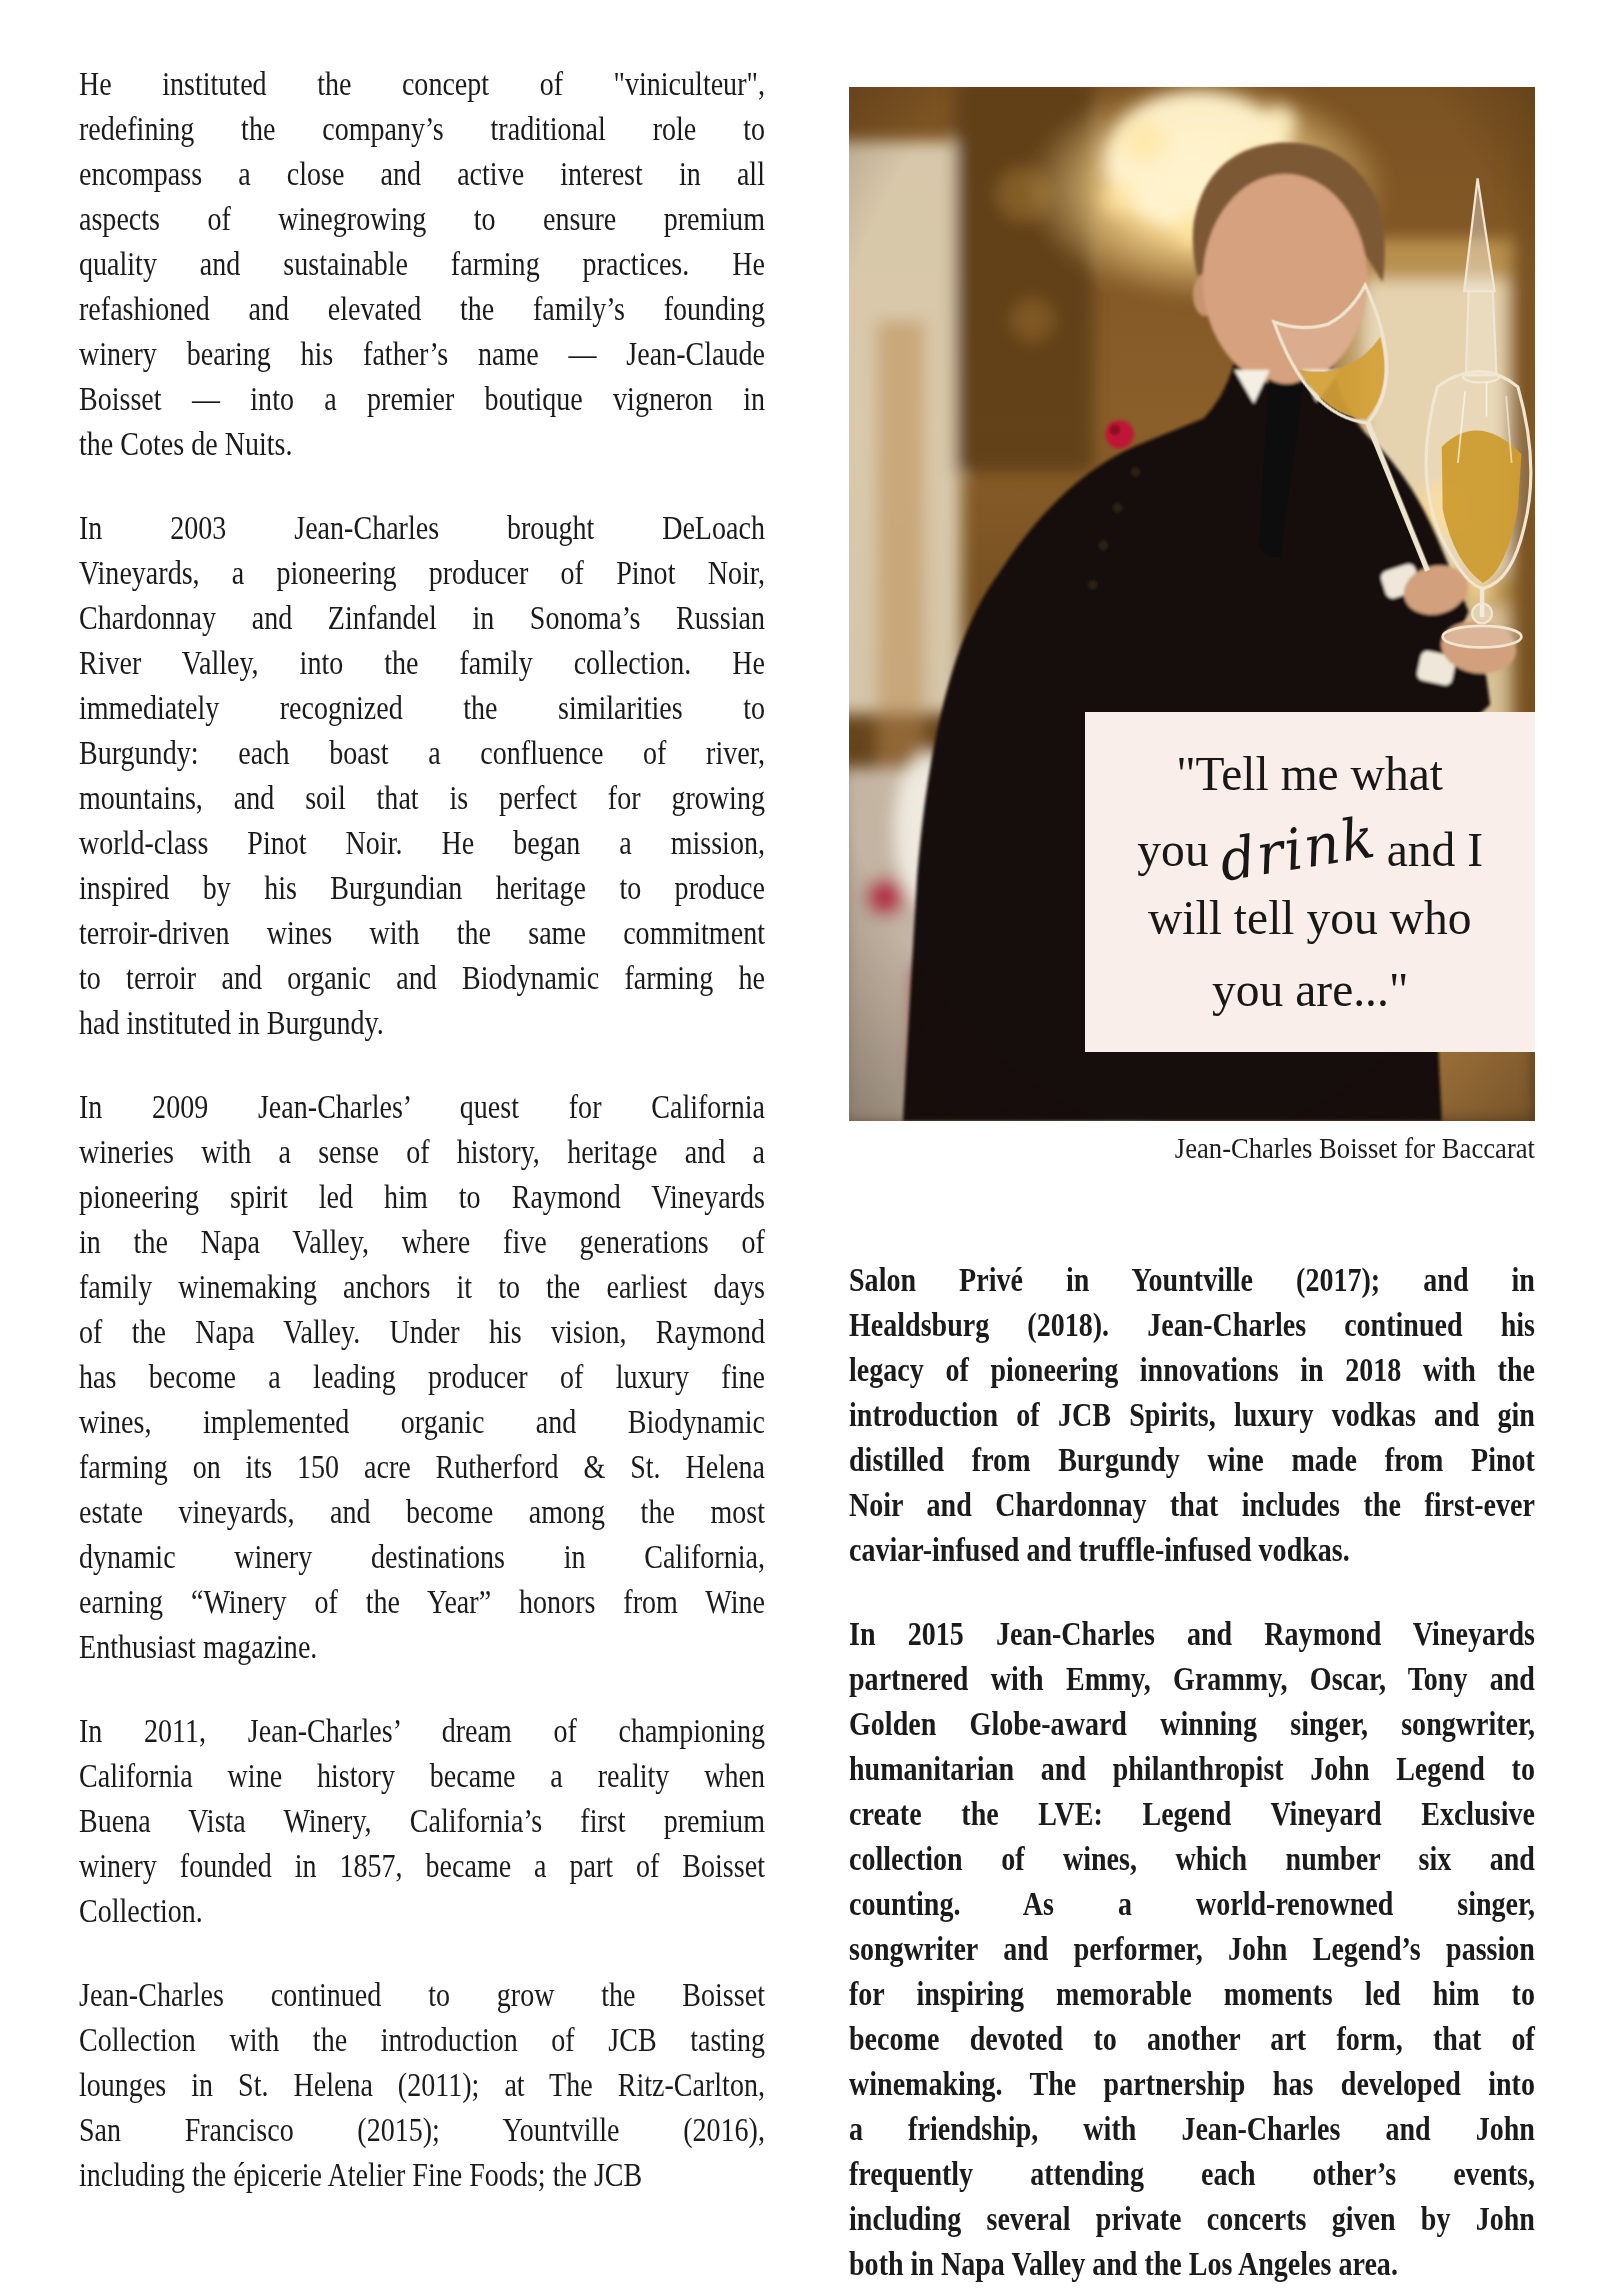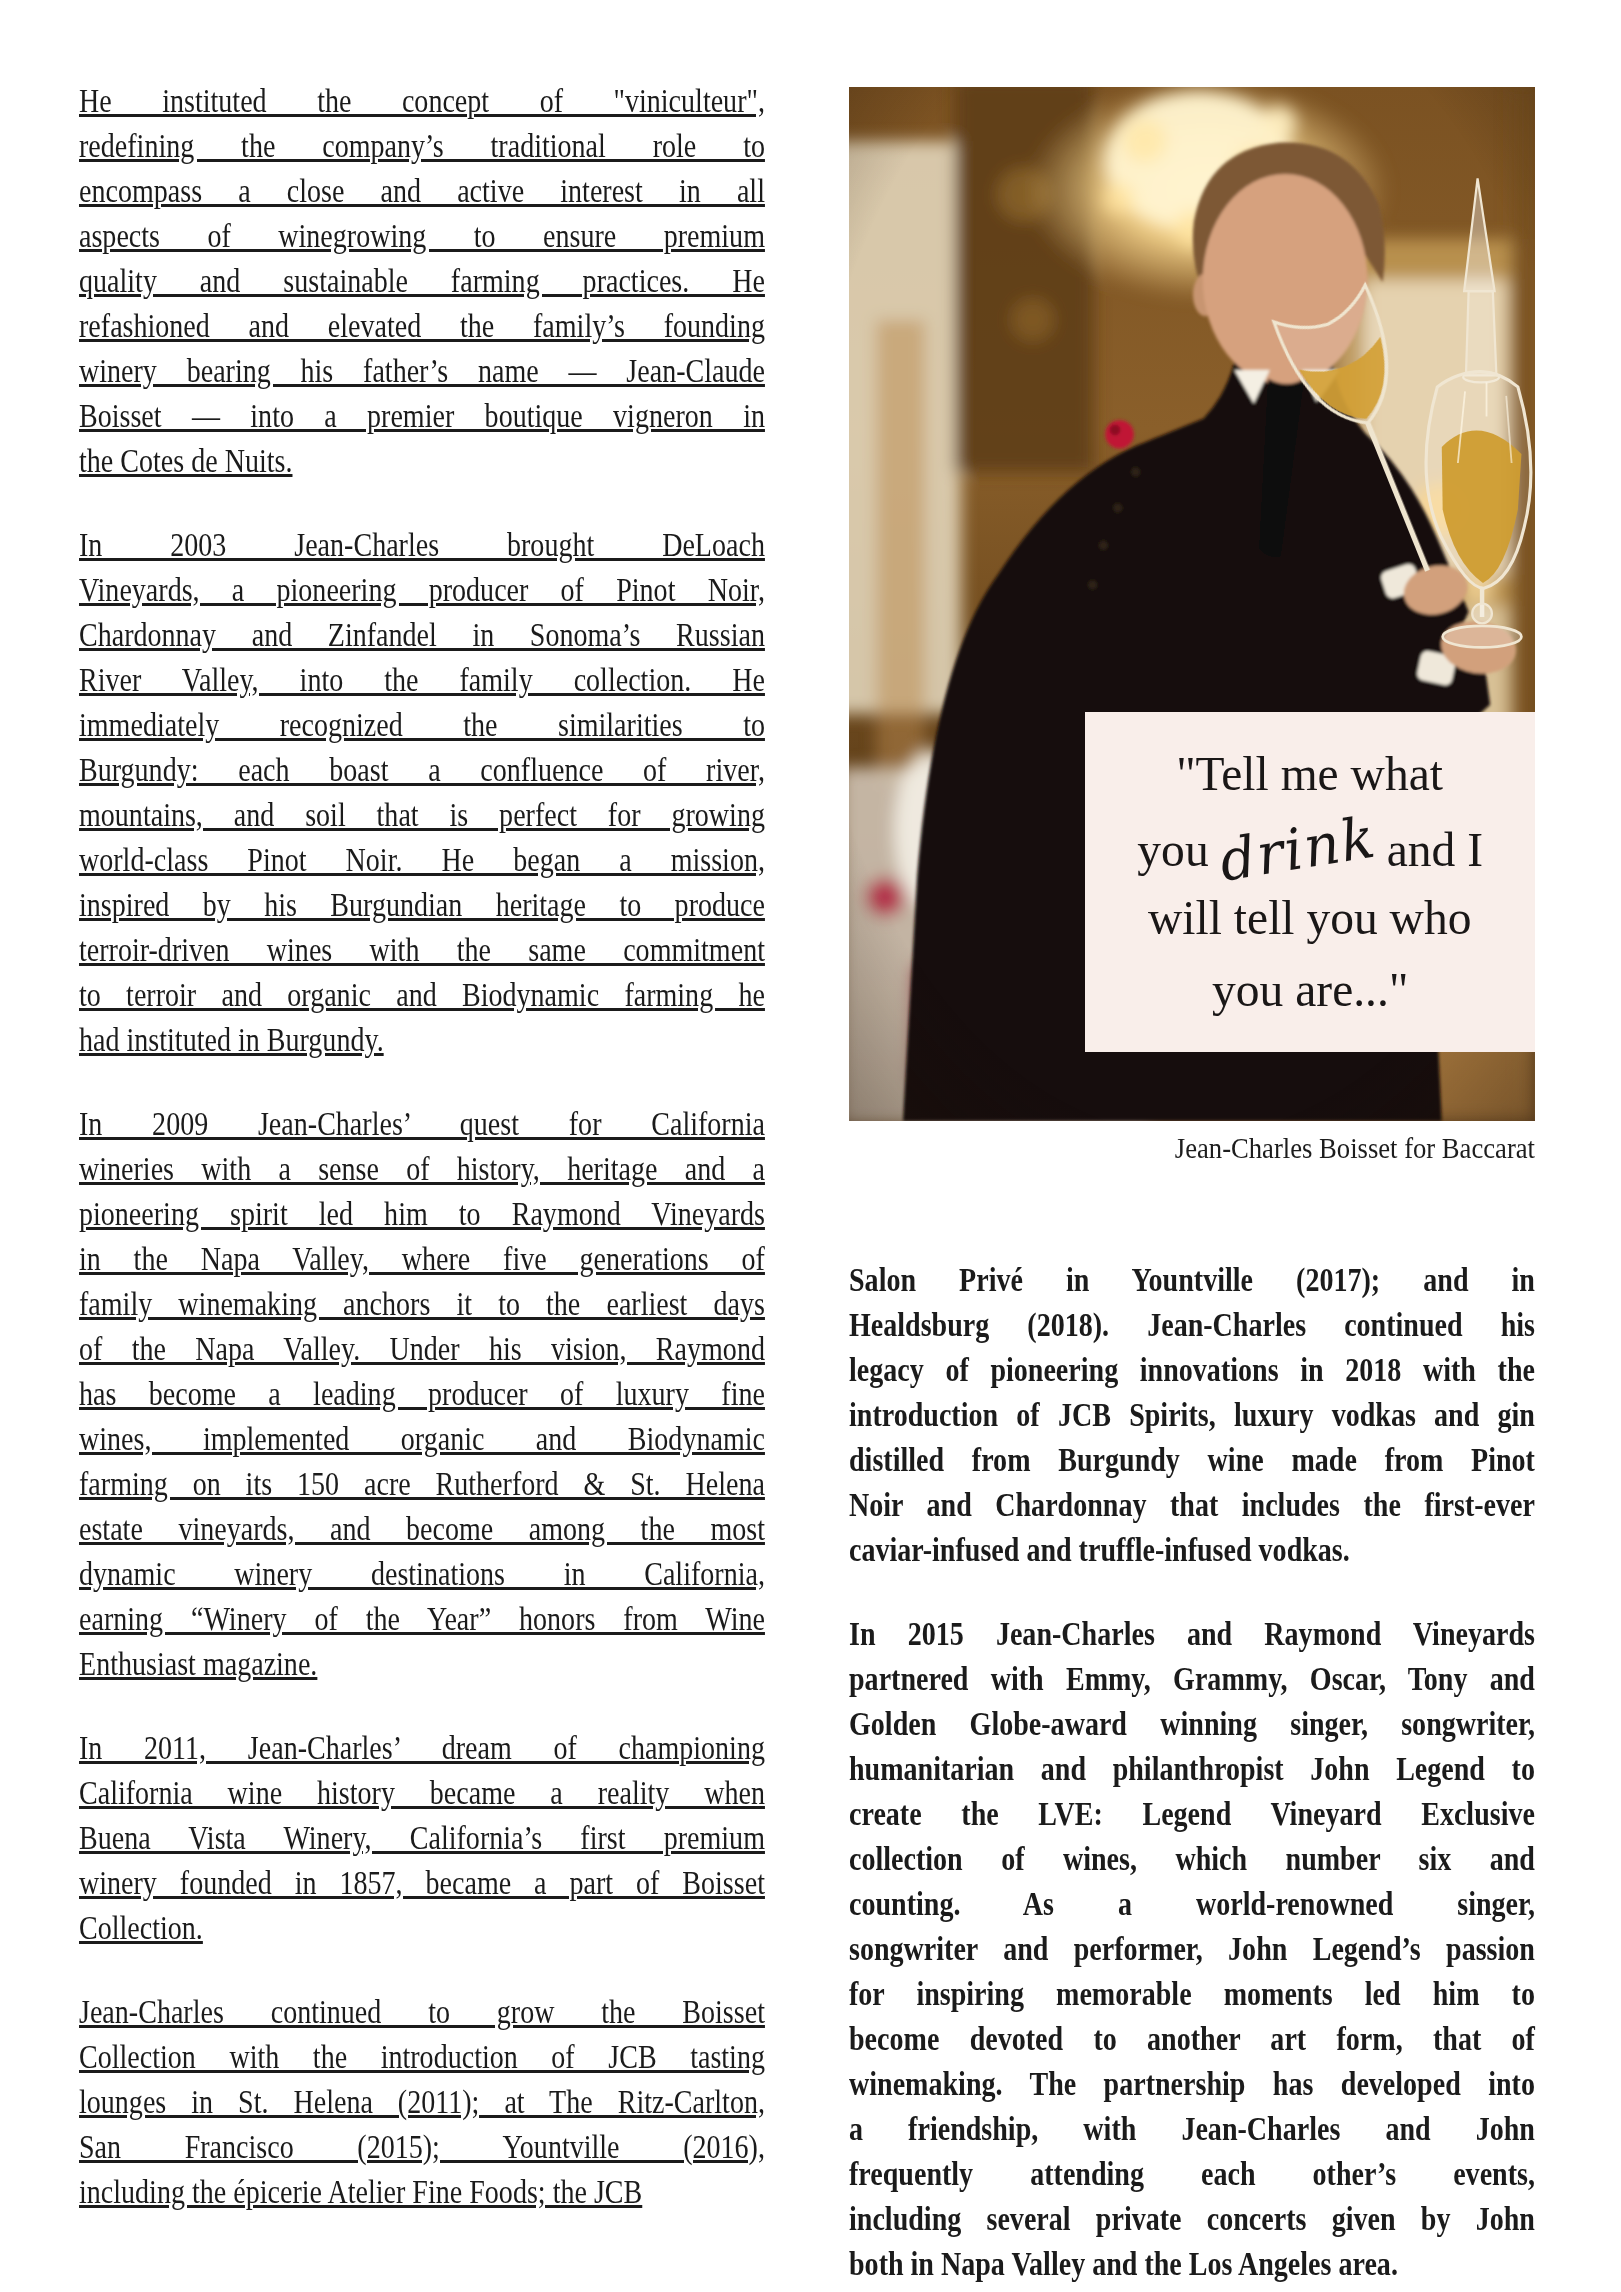--- a/index.html
+++ b/index.html
@@ -4,21 +4,21 @@
 <style>
   html,body{margin:0;padding:0;}
   body{
     width:1621px;height:2293px;position:relative;overflow:hidden;
     background:#ffffff;
     font-family:"Liberation Serif", serif;
     color:#1b1b1b;
   }
   
   .col{position:absolute;width:686px;}
-  .col-left{left:79px;top:79px;text-decoration:underline;}
+  .col-left{left:79px;top:62px;}
   .col-right{left:849px;top:1258px;font-weight:bold;}
   .para{margin:0 0 39px 0;}
   .para:last-child{margin-bottom:12px;}
   .line{
     width:807px;height:45px;line-height:45px;
     font-size:33px;
     text-align:justify;text-align-last:justify;
     transform:scaleX(0.85);transform-origin:0 50%;
     white-space:normal;overflow:visible;
   }

